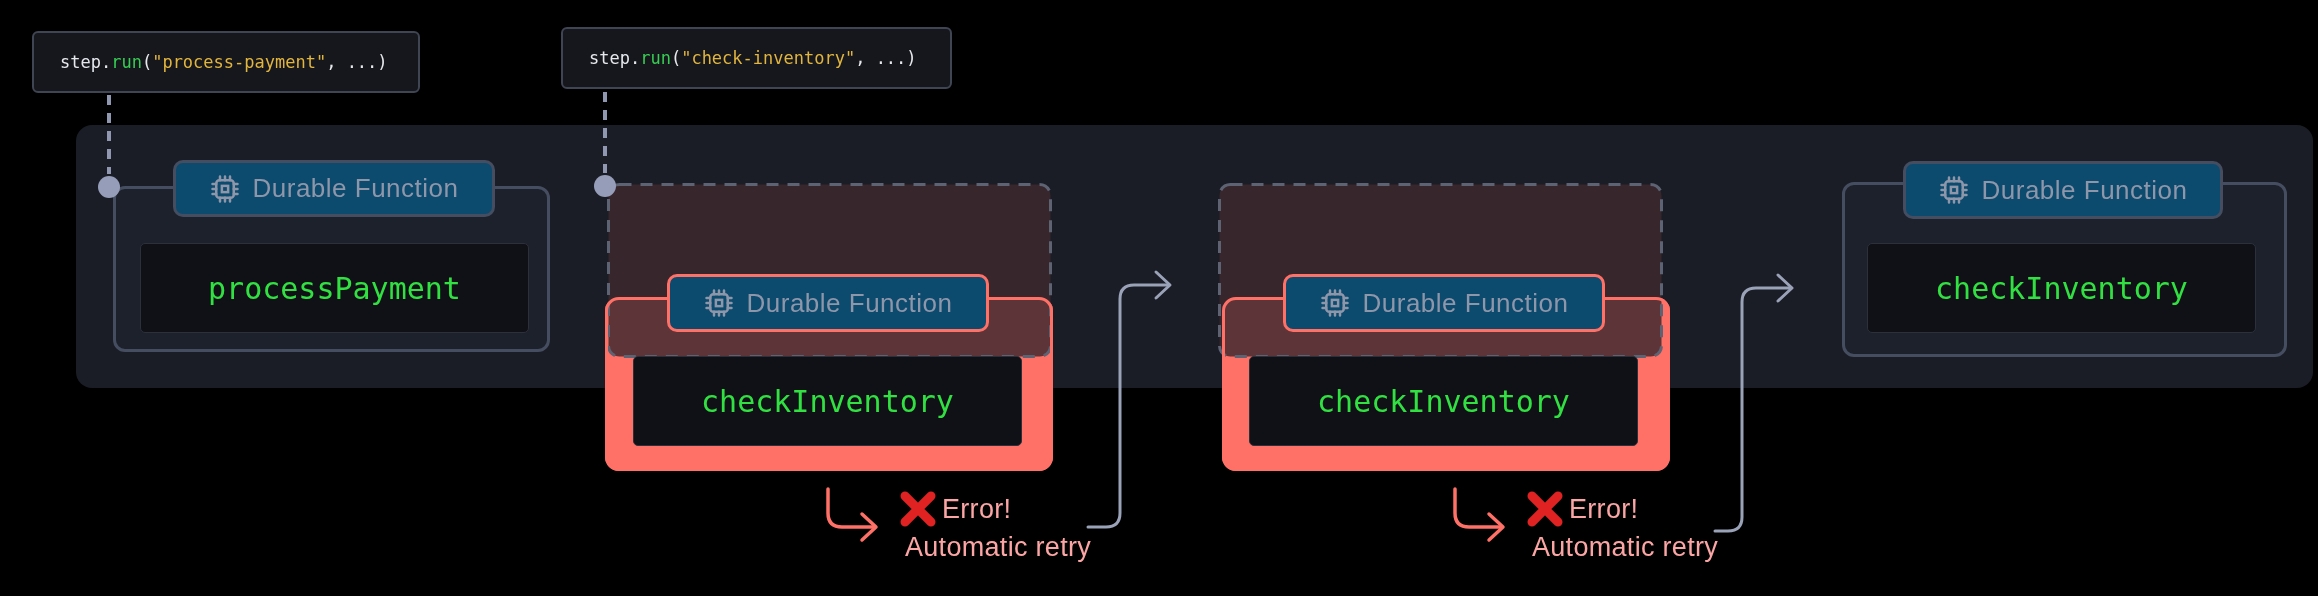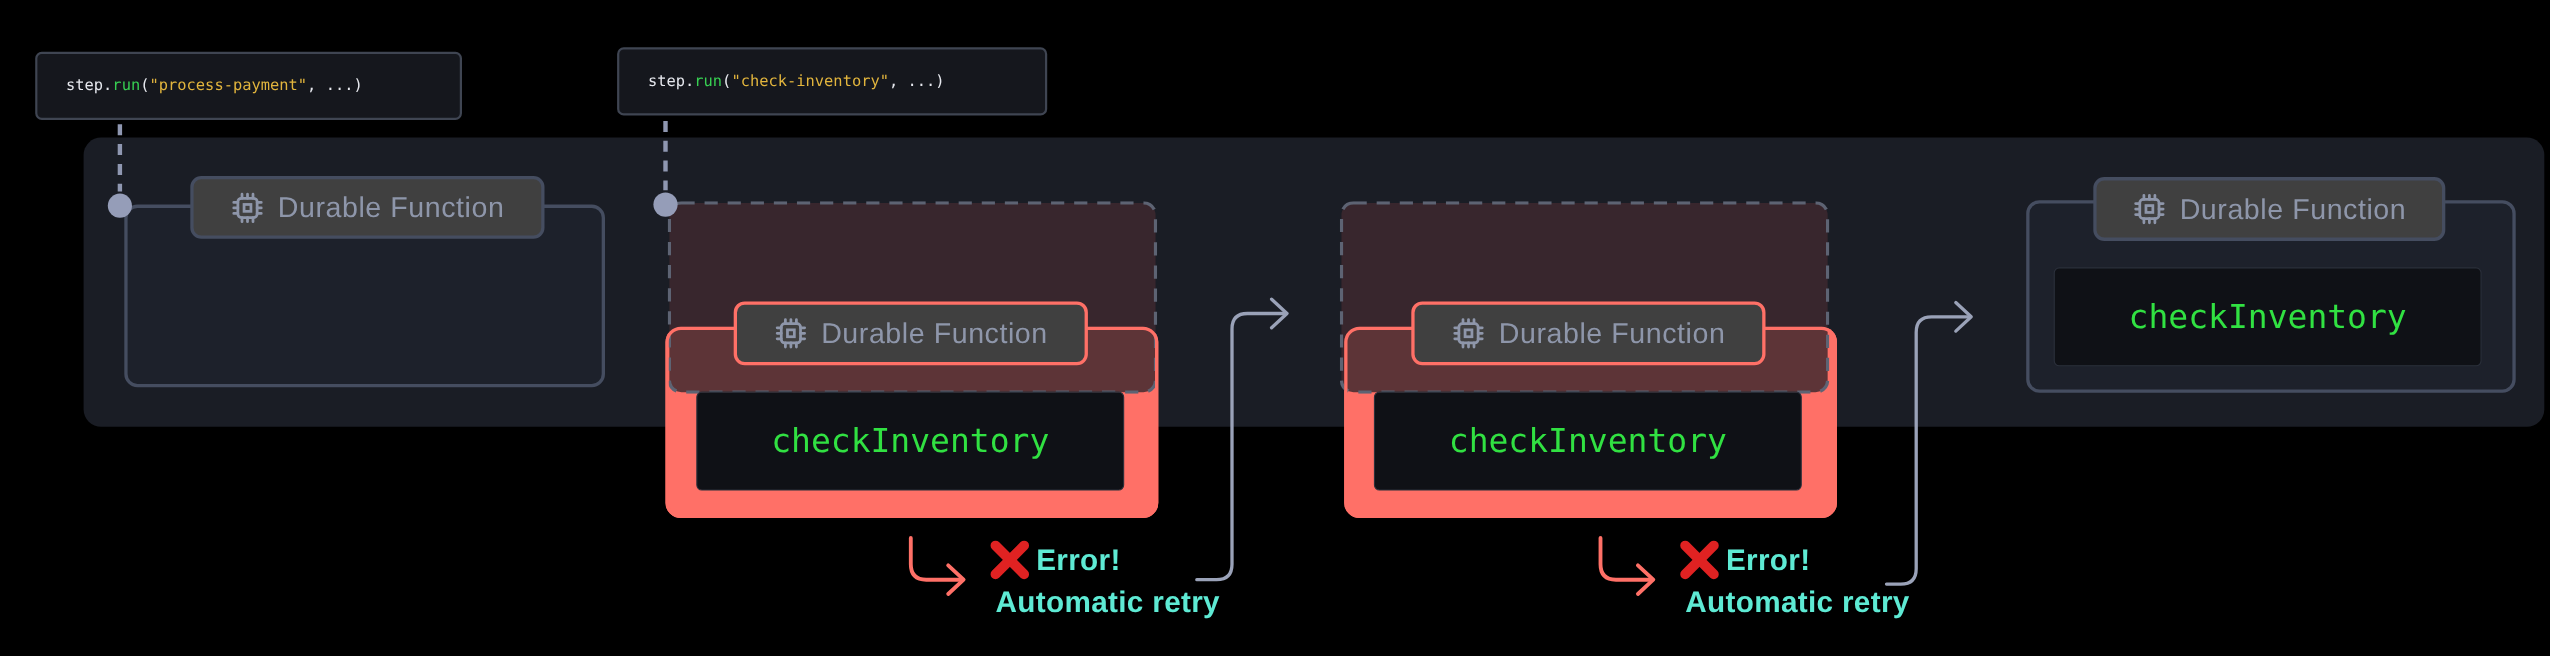--- a/index.html
+++ b/index.html
@@ -6,35 +6,35 @@
     font-family:"Liberation Sans",sans-serif;}
   .stage{position:relative;width:2318px;height:596px;background:#000;}
 
   
   .panel{position:absolute;left:76px;top:125px;width:2237px;height:263px;
     background:#1a1d25;border-radius:16px;z-index:0;}
 
   
   .tooltip{position:absolute;height:62px;background:#15171d;border:2px solid #3f4552;
     border-radius:6px;display:flex;align-items:center;padding-left:26px;box-sizing:border-box;
-    font-family:"DejaVu Sans Mono",monospace;font-size:14px;letter-spacing:0;white-space:pre;z-index:10;margin-top:16px;}
+    font-family:"DejaVu Sans Mono",monospace;font-size:17px;letter-spacing:0;white-space:pre;z-index:10;}
   #tt1{left:32px;top:31px;width:388px;}
   #tt2{left:561px;top:27px;width:391px;}
   .tk-base{color:#e6e8ee;}
   .tk-fn{color:#37cf52;text-align:center;}
   .tk-str{color:#e2b53d;}
 
   
   .fn-card{position:absolute;border:3px solid #454d60;border-radius:12px;background:#1d212b;
     box-sizing:border-box;z-index:2;}
   #card1{left:113px;top:186px;width:437px;height:166px;}
   #card4{left:1842px;top:182px;width:445px;height:175px;}
 
   
-  .badge{position:absolute;background:#404040;border:3px solid #454d60;border-radius:10px;
+  .badge{position:absolute;background:#0c4a6e;border:3px solid #454d60;border-radius:10px;
     box-sizing:border-box;display:flex;align-items:center;justify-content:center;gap:13px;
     color:#8e96aa;font-size:26px;font-weight:500;letter-spacing:.5px;z-index:6;}
   .badge.failed{border-color:#ff7067;}
   #badge1{left:173px;top:160px;width:322px;height:57px;}
   #badge2{left:667px;top:274px;width:322px;height:58px;}
   #badge3{left:1283px;top:274px;width:322px;height:58px;}
   #badge4{left:1903px;top:161px;width:320px;height:58px;}
   .chip{width:30px;height:30px;flex:0 0 auto;color:#8e96aa;}
 
   
@@ -52,21 +52,21 @@
   #rfill2{left:1222px;top:297px;}
   .ghost{position:absolute;width:445px;height:175px;z-index:3;}
   #ghost1{left:607px;top:183px;}
   #ghost2{left:1218px;top:183px;}
   .retry-border{position:absolute;width:448px;height:174px;border:3px solid #ff7067;
     border-radius:14px;box-sizing:border-box;background:transparent;z-index:4;}
   #rbord1{left:605px;top:297px;}
   #rbord2{left:1222px;top:297px;}
 
   
-  .err-label,.err-sub{position:absolute;color:#5eead4;font-weight:700;font-size:27px;z-index:10;
+  .err-label,.err-sub{position:absolute;color:#fca5a5;font-weight:400;font-size:27px;z-index:10;
     letter-spacing:.3px;}
   #err1-label{left:942px;top:494px;}
   #err1-sub{left:905px;top:532px;}
   #err2-label{left:1569px;top:494px;}
   #err2-sub{left:1532px;top:532px;}
 
   
   .overlay{position:absolute;left:0;top:0;width:2318px;height:596px;z-index:8;pointer-events:none;}
 </style>
 </head>
@@ -84,20 +84,23 @@
   </div>
 
   <div class="fn-card" id="card1"></div>
   <div class="badge" id="badge1">
     <svg class="chip" viewBox="0 0 24 24" fill="none" stroke="currentColor" stroke-width="2" stroke-linecap="round">
       <rect x="5" y="5" width="14" height="14" rx="2.5"></rect>
       <rect x="9.5" y="9.5" width="5" height="5"></rect>
       <path d="M8 2v3M12 2v3M16 2v3M8 19v3M12 19v3M16 19v3M2 8h3M2 12h3M2 16h3M19 8h3M19 12h3M19 16h3"></path>
     </svg>
     <span>Durable Function</span>
+  </div>
+  <div class="codebox" id="codebox1">
+    <span>processPayment</span>
   </div>
 
   <div class="retry-fill" id="rfill1"></div>
   <div class="ghost" id="ghost1">
     <svg width="445" height="175" viewBox="0 0 445 175">
       <rect x="1.5" y="1.5" width="442" height="172" rx="11" fill="rgba(62,40,46,0.84)" stroke="#5d6373" stroke-width="3" stroke-dasharray="12 9"></rect>
     </svg>
   </div>
   <div class="retry-border" id="rbord1"></div>
   <div class="badge failed" id="badge2">

